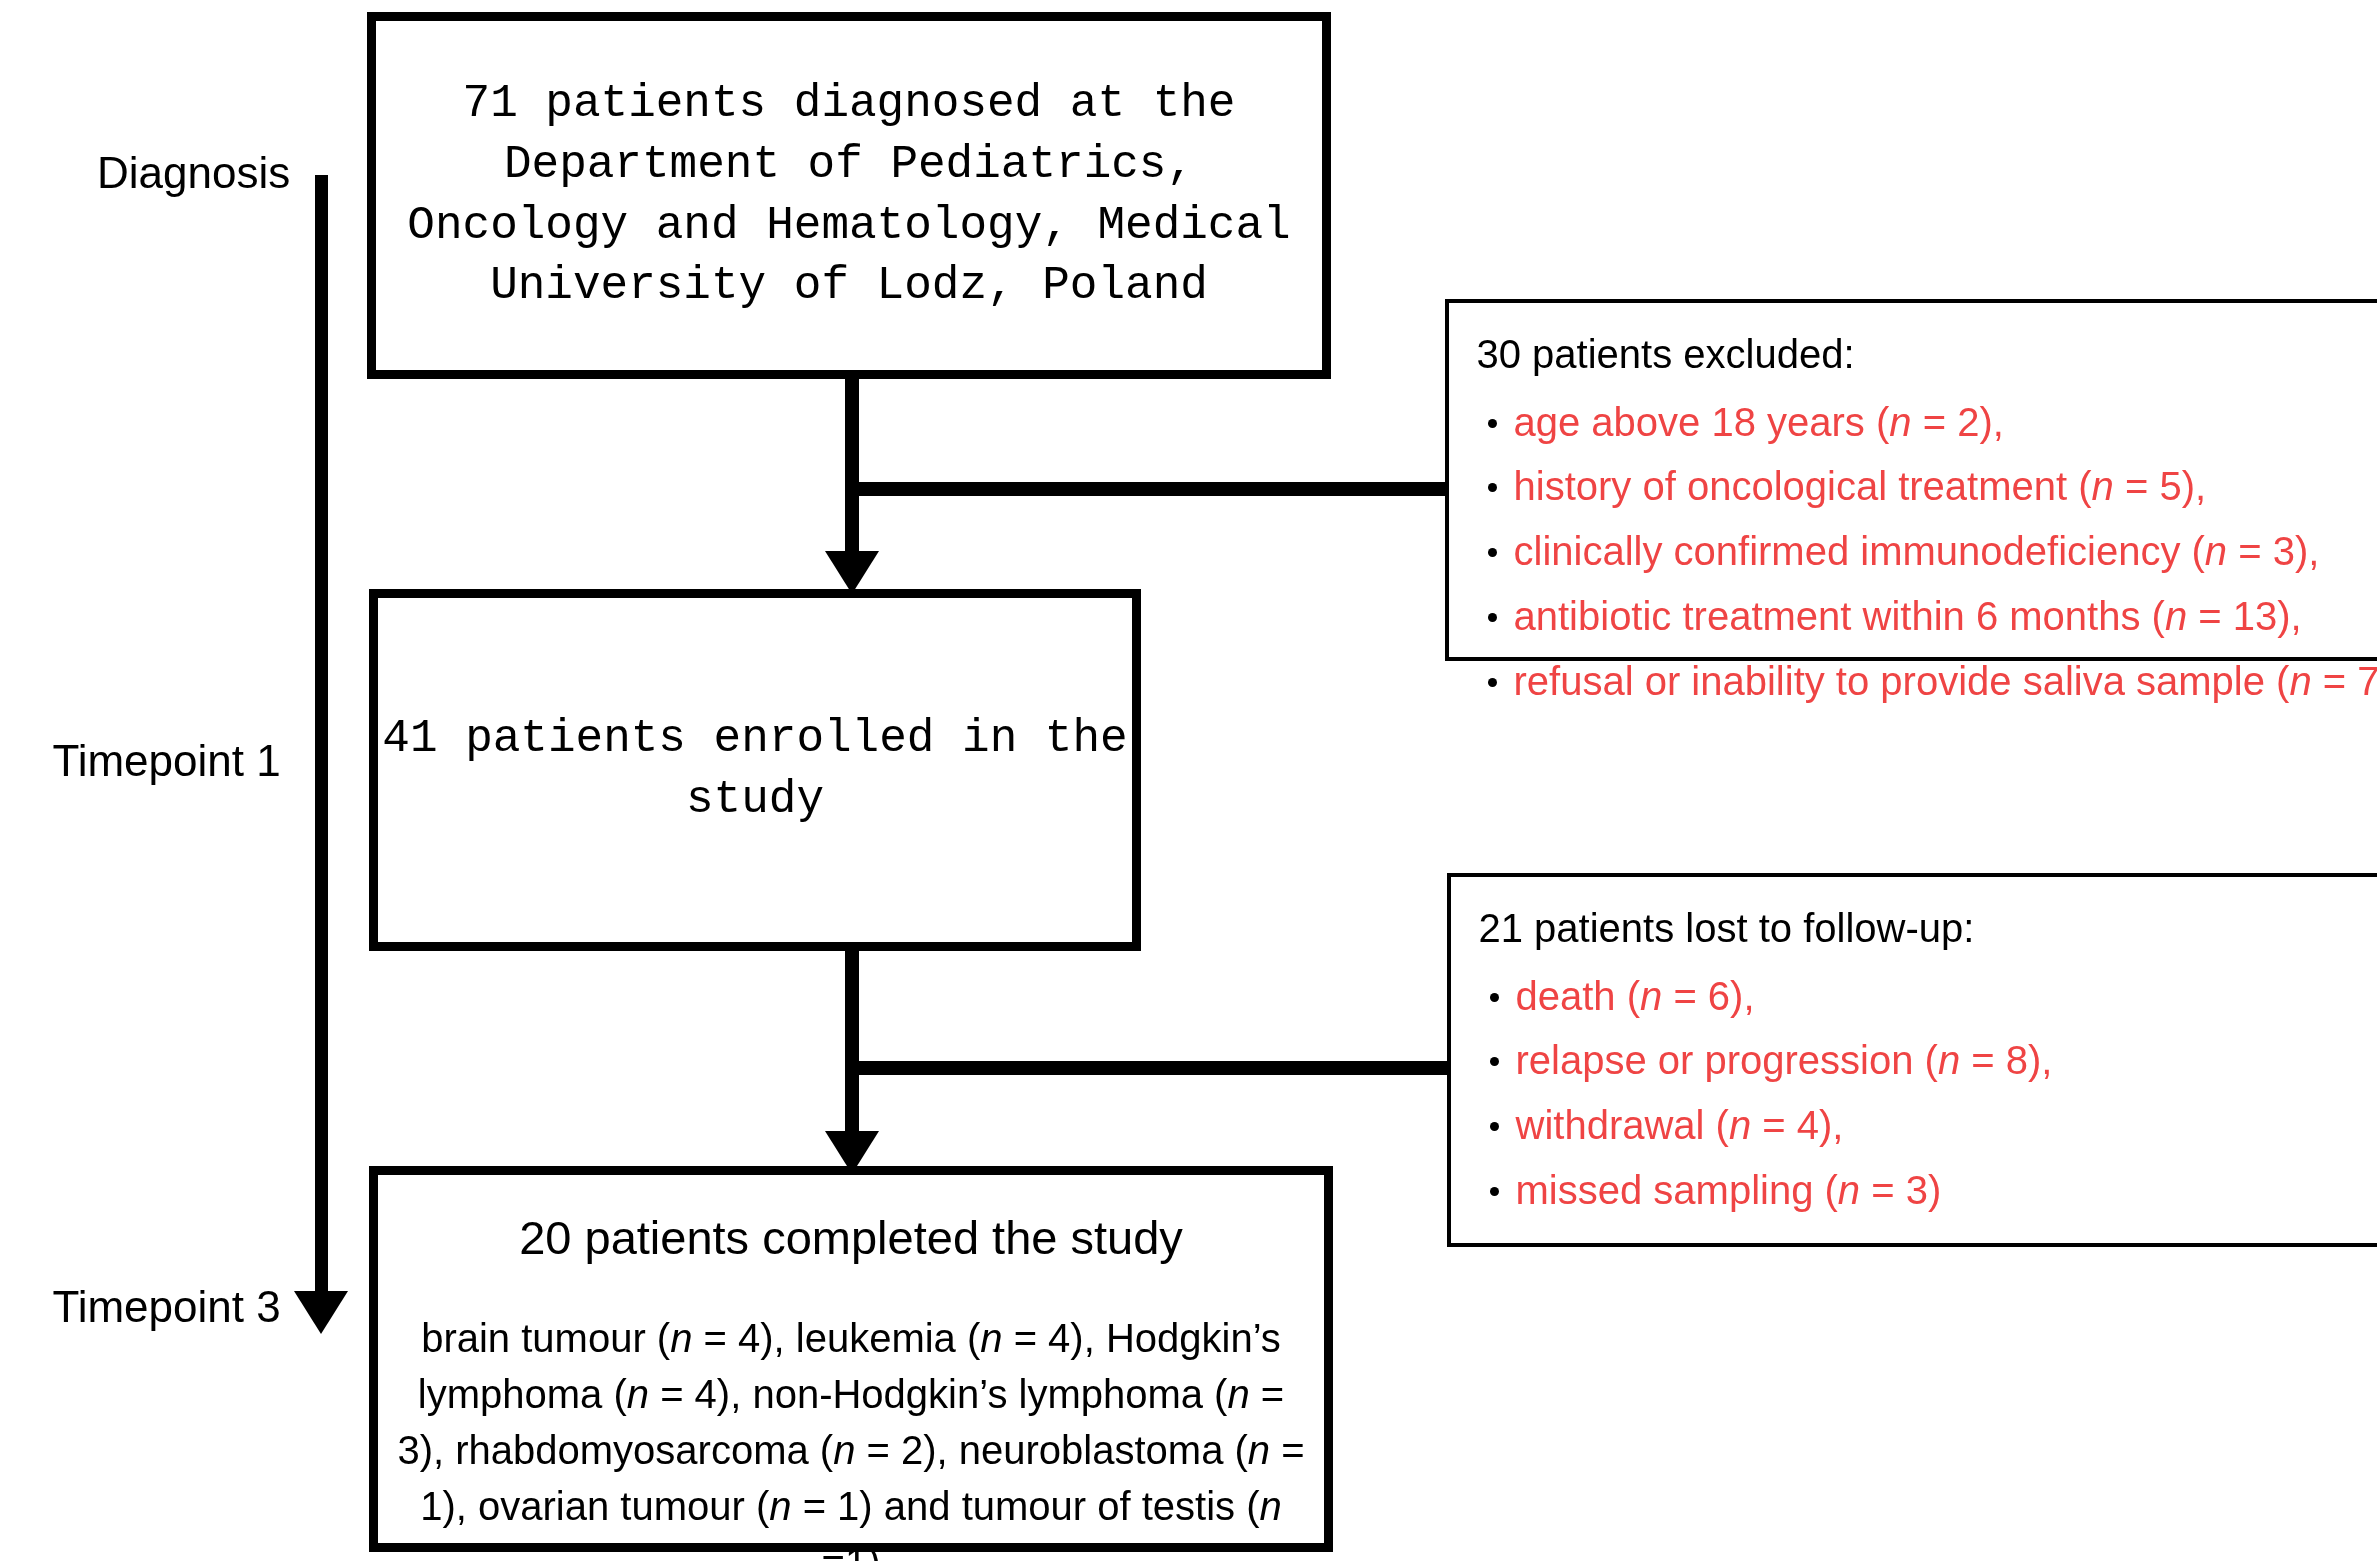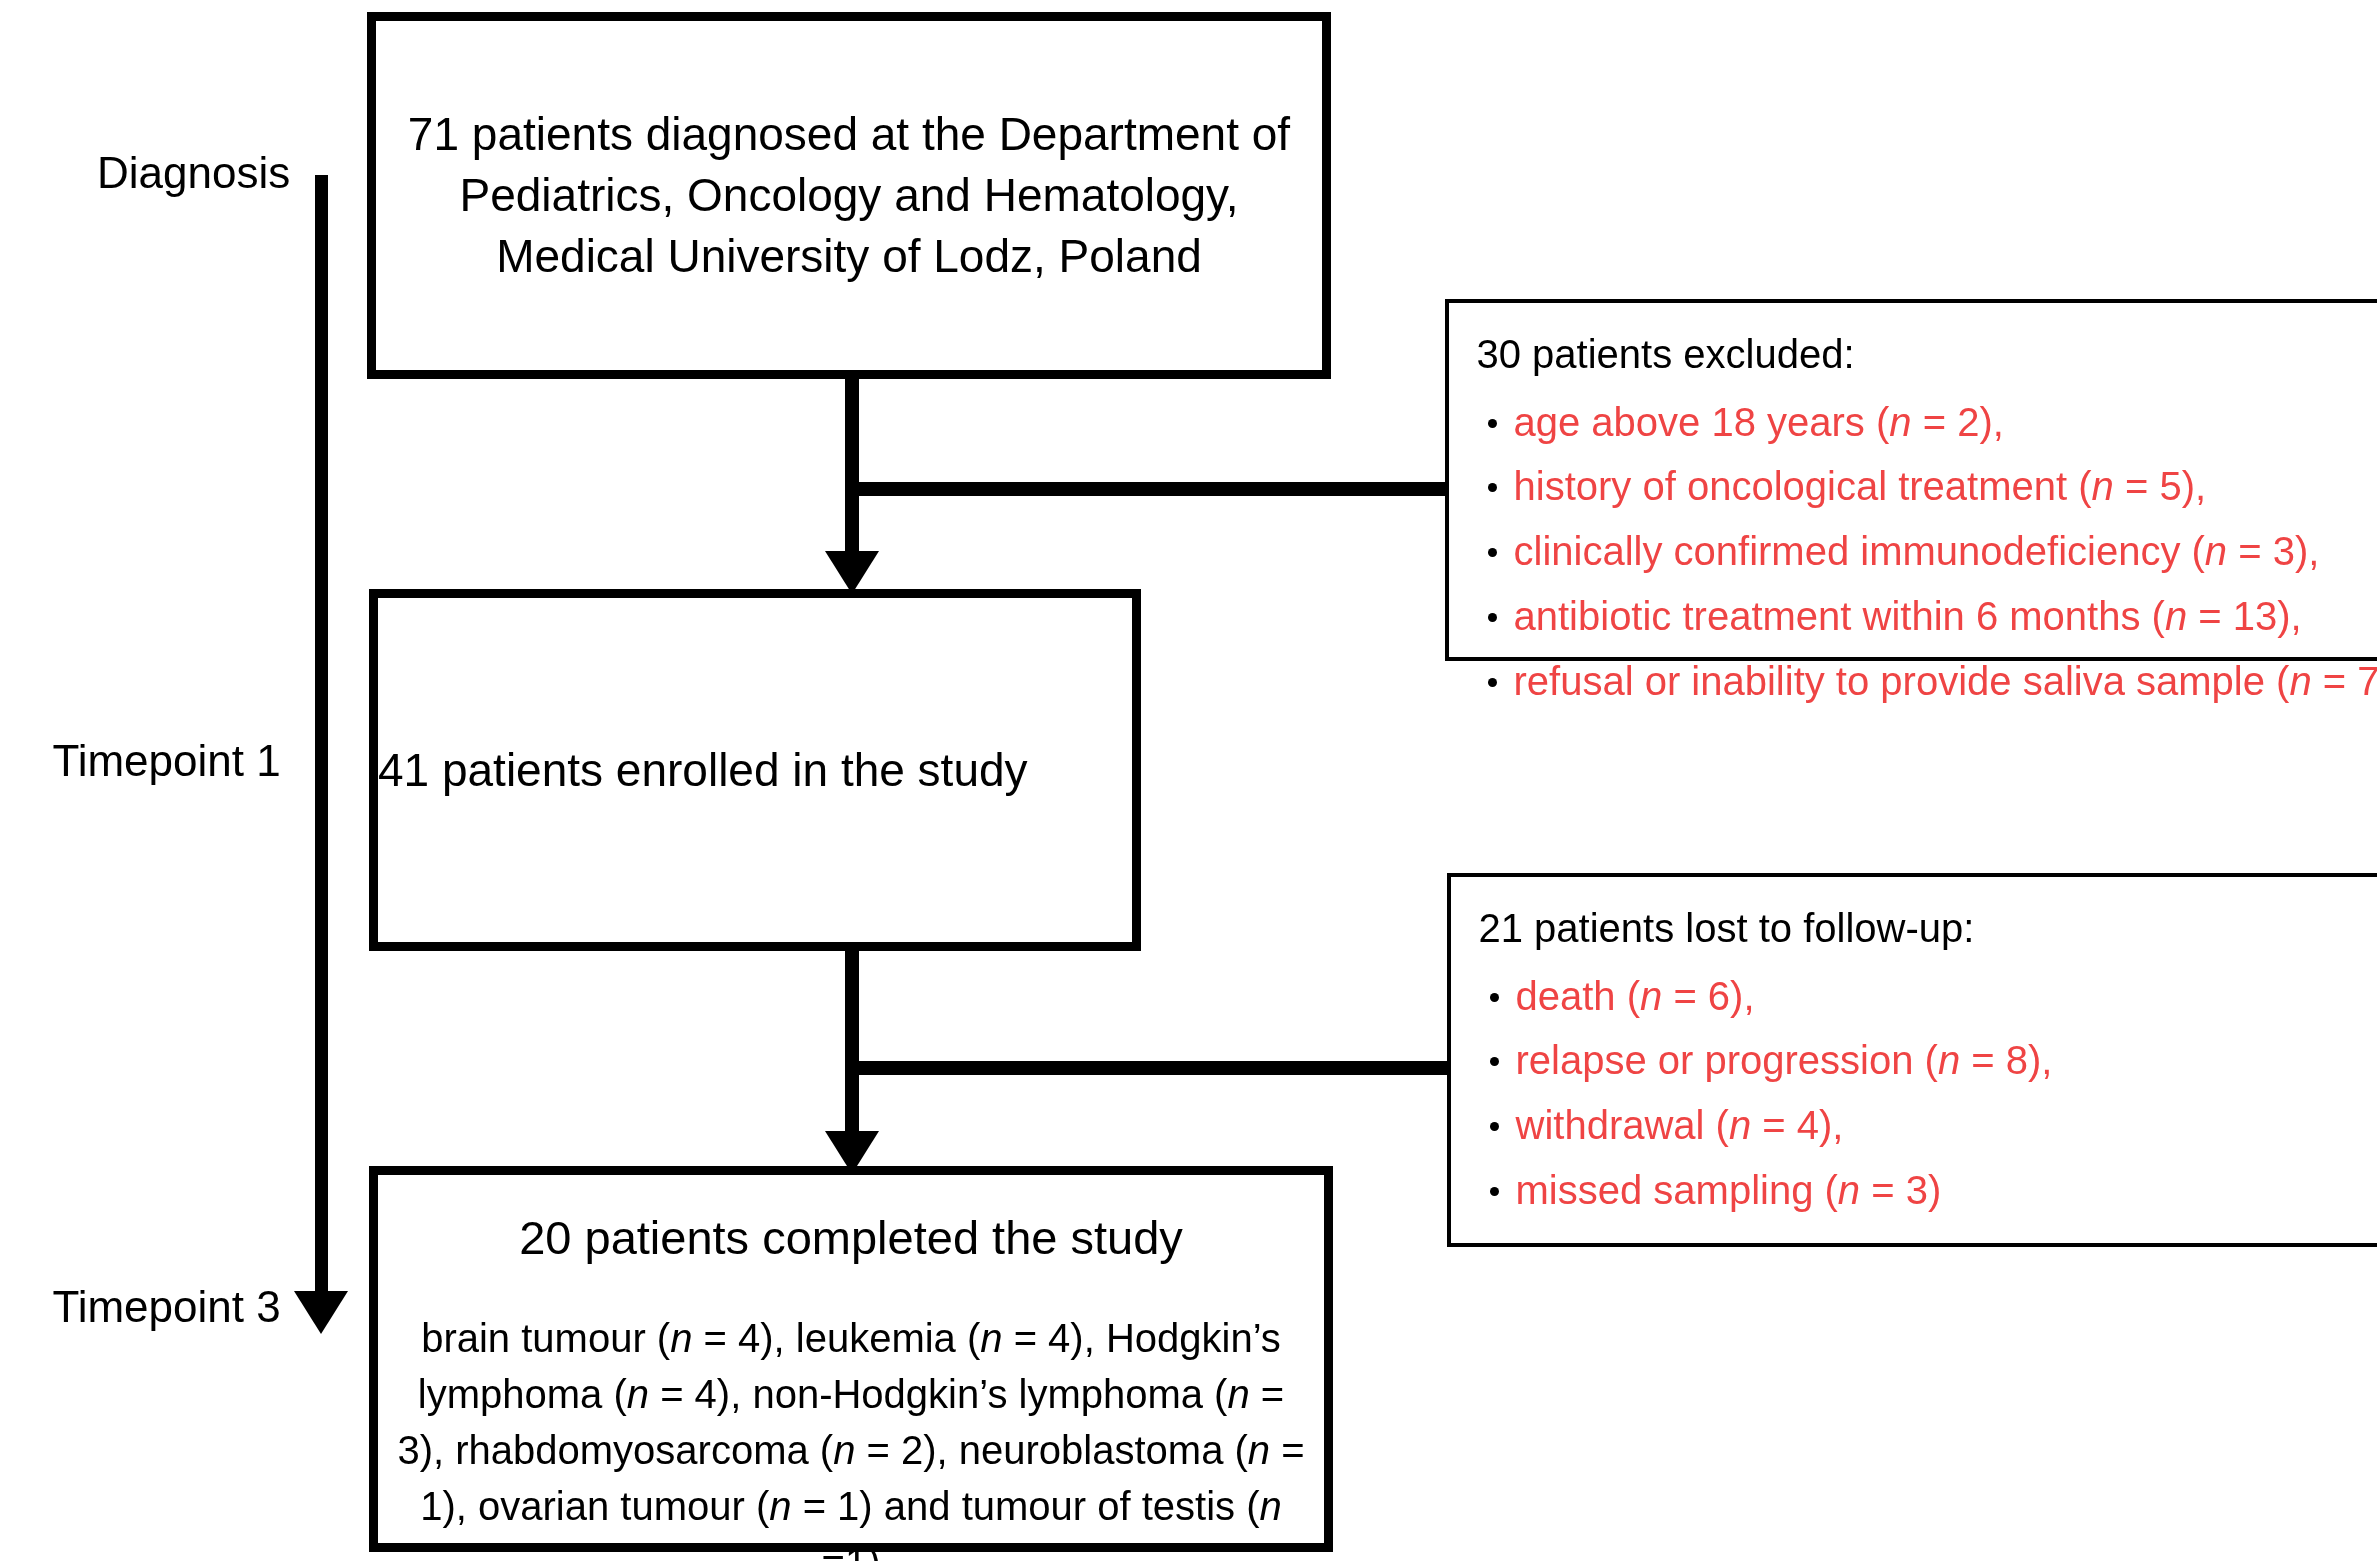--- a/index.html
+++ b/index.html
@@ -32,21 +32,21 @@
   #label-timepoint2 { left: 8.4px;  top: 1285px; }
 
   
   .flow-box {
     position: absolute;
     box-sizing: border-box;
     background: #ffffff;
     border: 9px solid #000000;
   }
   .flow-box .box-text {
-    font-family: Liberation Sans, sans-serif;
+    font-family: Liberation Mono, monospace;
     font-stretch: condensed;
     font-size: 46px;
     line-height: 1.32;
     text-align: center;
     color: #000000;
   }
 
   #box-diagnosed {
     left: 323px;  top: 12px;
     width: 964px; height: 367px;

